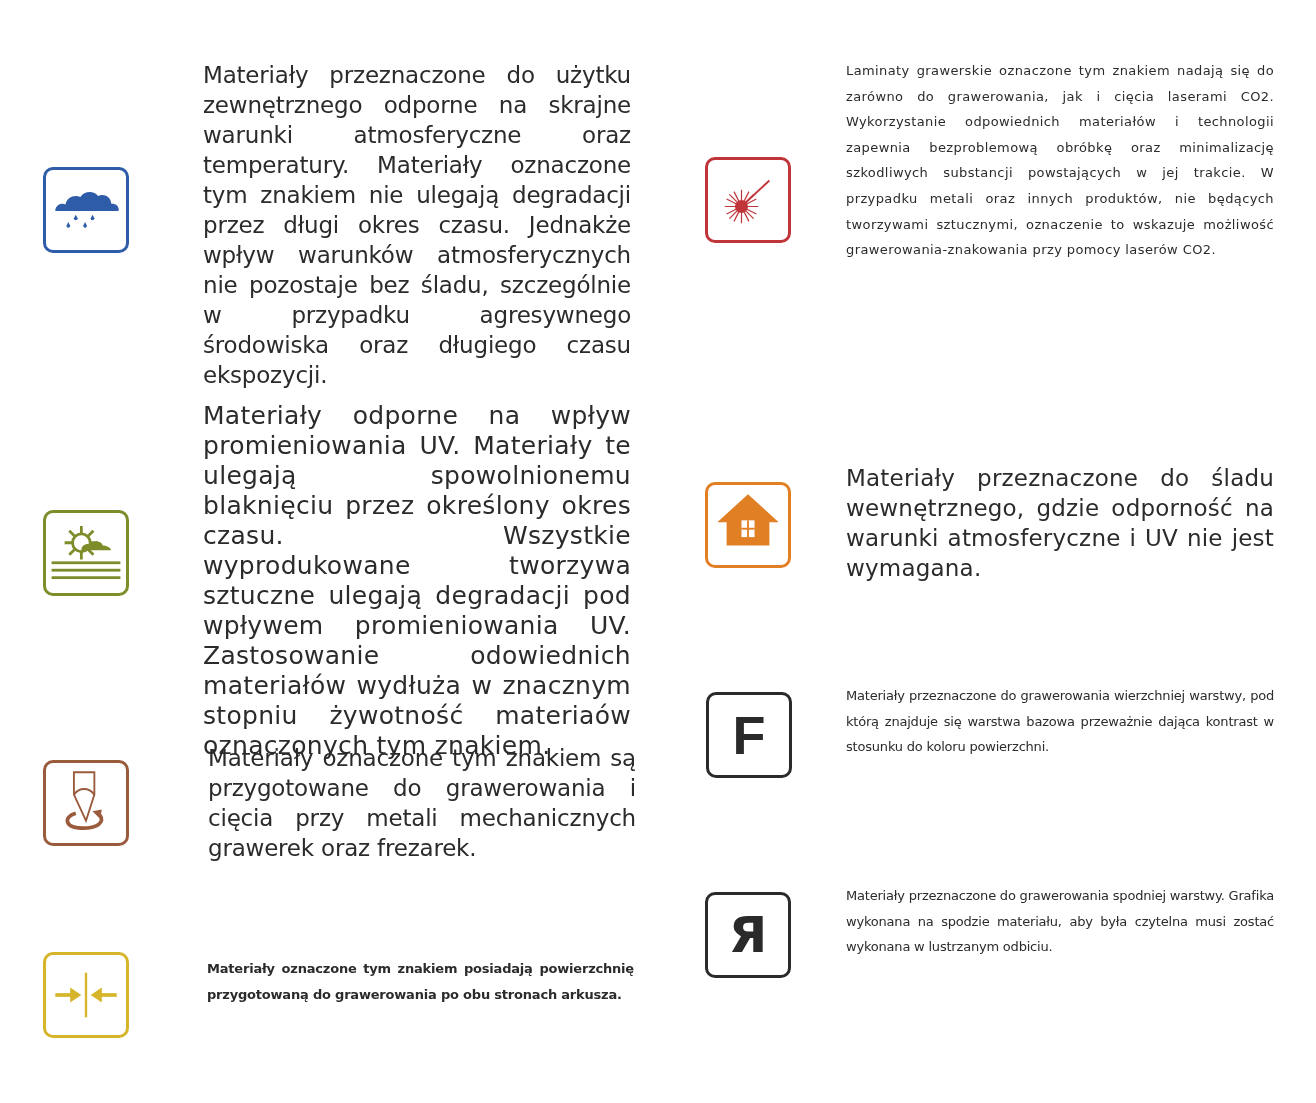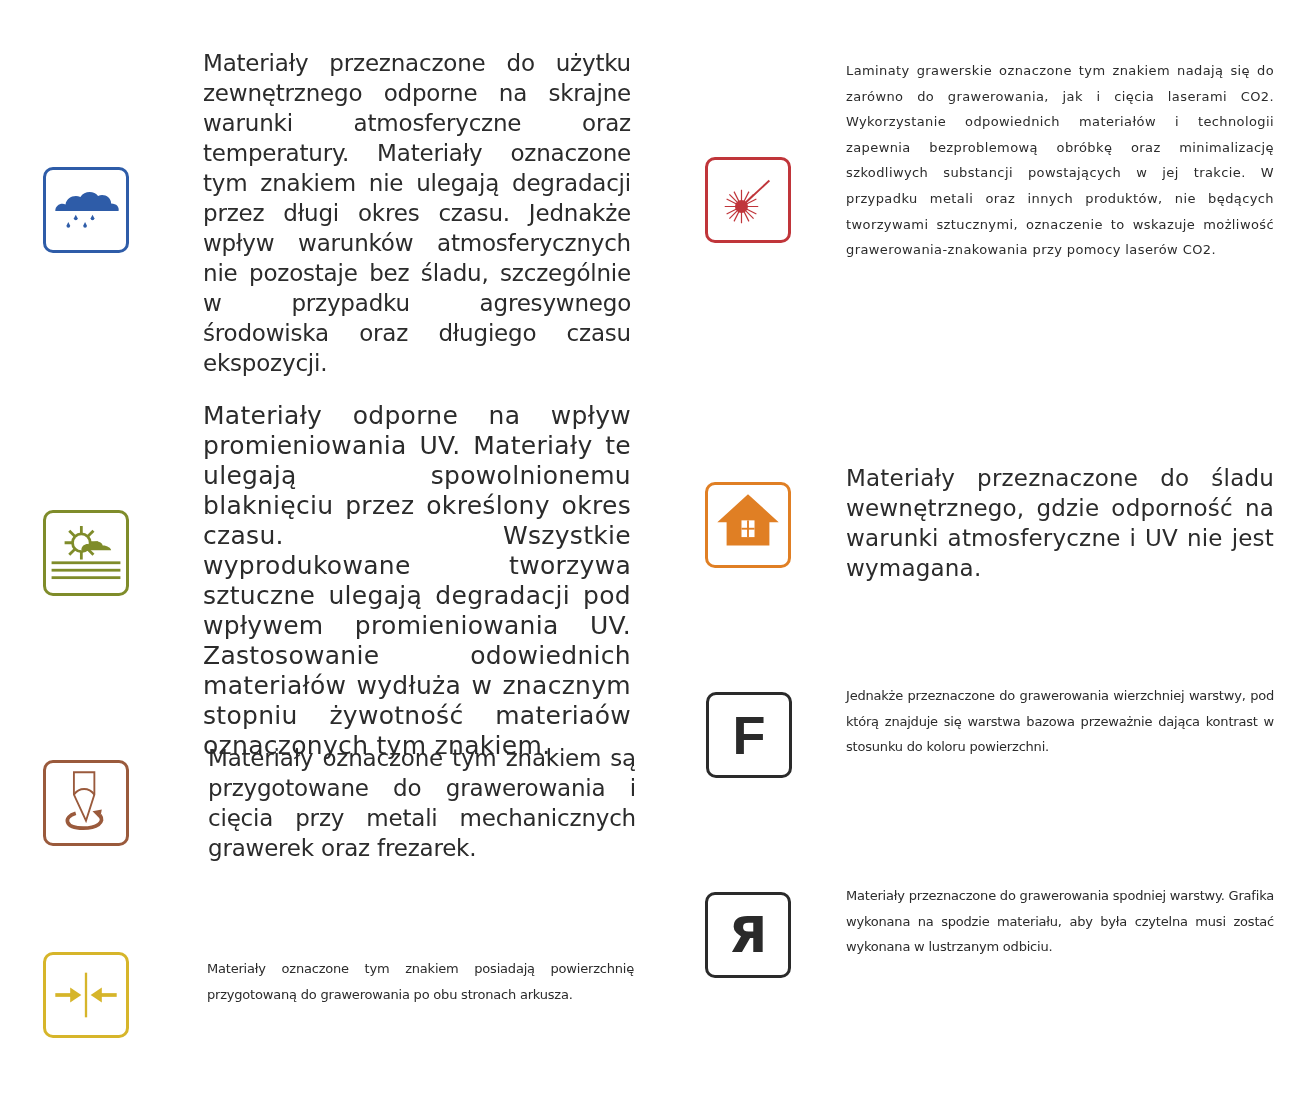--- a/index.html
+++ b/index.html
@@ -21,21 +21,21 @@
   <svg viewBox="0 0 86 86">
     <path d="M10 44 C10 38 16 35 21 37 C22 30 30 26 37 29 C41 22 52 22 56 28 C62 25 70 29 70 36 C76 36 79 40 78 44 Z" fill="#2e5ca8"></path>
     <g fill="#2e5ca8">
       <path d="M30 52 l2 -4 l2 4 a2 2 0 1 1 -4 0z"></path>
       <path d="M48 52 l2 -4 l2 4 a2 2 0 1 1 -4 0z"></path>
       <path d="M22 60 l2 -4 l2 4 a2 2 0 1 1 -4 0z"></path>
       <path d="M40 60 l2 -4 l2 4 a2 2 0 1 1 -4 0z"></path>
     </g>
   </svg>
 </div>
-<p class="txt big" style="left:203px; top:48px; width:428px;">Materiały przeznaczone do użytku zewnętrznego odporne na skrajne warunki atmosferyczne oraz temperatury. Materiały oznaczone tym znakiem nie ulegają degradacji przez długi okres czasu. Jednakże wpływ warunków atmosferycznych nie pozostaje bez śladu, szczególnie w przypadku agresywnego środowiska oraz długiego czasu ekspozycji.</p>
+<p class="txt big" style="left:203px; top:60px; width:428px;">Materiały przeznaczone do użytku zewnętrznego odporne na skrajne warunki atmosferyczne oraz temperatury. Materiały oznaczone tym znakiem nie ulegają degradacji przez długi okres czasu. Jednakże wpływ warunków atmosferycznych nie pozostaje bez śladu, szczególnie w przypadku agresywnego środowiska oraz długiego czasu ekspozycji.</p>
 
 <div class="icon" style="left:43px; top:510px; border-color:#7f8c2a;">
   <svg viewBox="0 0 86 86">
     <g fill="#7f8c2a">
       <circle cx="38" cy="32" r="11"></circle>
       <g stroke="#7f8c2a" stroke-width="3">
         <line x1="38" y1="14" x2="38" y2="50"></line>
         <line x1="20" y1="32" x2="56" y2="32"></line>
         <line x1="25" y1="19" x2="51" y2="45"></line>
         <line x1="51" y1="19" x2="25" y2="45"></line>
@@ -64,21 +64,21 @@
 
 <div class="icon" style="left:43px; top:952px; border-color:#d6b52a; border-width:3px;">
   <svg viewBox="0 0 86 86">
     <line x1="43" y1="19" x2="43" y2="67" stroke="#d6b52a" stroke-width="2.5"></line>
     <rect x="10" y="41" width="18" height="4" fill="#d6b52a"></rect>
     <path d="M26 35 L38 43 L26 51 Z" fill="#d6b52a"></path>
     <rect x="58" y="41" width="18" height="4" fill="#d6b52a"></rect>
     <path d="M60 35 L48 43 L60 51 Z" fill="#d6b52a"></path>
   </svg>
 </div>
-<p class="txt sm" style="left:207px; top:956px; width:427px;">Materiały oznaczone tym znakiem posiadają powierzchnię przygotowaną do grawerowania po obu stronach arkusza.</p>
+<p class="txt sm" style="left:207px; top:956px; width:427px;font-weight:bold;">Materiały oznaczone tym znakiem posiadają powierzchnię przygotowaną do grawerowania po obu stronach arkusza.</p>
 
 <div class="icon" style="left:705px; top:157px; border-color:#c0353a;">
   <svg viewBox="0 0 86 86">
     <line x1="36" y1="50" x2="66" y2="22" stroke="#c0353a" stroke-width="2"></line>
     <g stroke="#c0353a" stroke-width="1.3">
       <line x1="36" y1="32" x2="36" y2="68"></line>
       <line x1="18" y1="50" x2="54" y2="50"></line>
       <line x1="23" y1="37" x2="49" y2="63"></line>
       <line x1="49" y1="37" x2="23" y2="63"></line>
       <line x1="28" y1="34" x2="44" y2="66"></line>
@@ -97,18 +97,18 @@
     <rect x="36" y="38" width="14" height="18" fill="#fff"></rect>
     <rect x="42" y="38" width="2" height="18" fill="#e07f24"></rect>
     <rect x="36" y="46" width="14" height="2" fill="#e07f24"></rect>
   </svg>
 </div>
 <p class="txt big" style="left:846px; top:463px; width:428px; letter-spacing:0.2px;">Materiały przeznaczone do śladu wewnętrznego, gdzie odporność na warunki atmosferyczne i UV nie jest wymagana.</p>
 
 <div class="icon" style="left:706px; top:692px; border-color:#2a2a2a; display:flex; align-items:center; justify-content:center;">
   <span style="font-family:'Liberation Sans', sans-serif; font-weight:bold; font-size:54px; color:#2a2a2a; line-height:1;">F</span>
 </div>
-<p class="txt sm" style="left:846px; top:683px; width:428px;">Jednakże przeznaczone do grawerowania wierzchniej warstwy, pod którą znajduje się warstwa bazowa przeważnie dająca kontrast w stosunku do koloru powierzchni.</p>
+<p class="txt sm" style="left:846px; top:683px; width:428px;">Materiały przeznaczone do grawerowania wierzchniej warstwy, pod którą znajduje się warstwa bazowa przeważnie dająca kontrast w stosunku do koloru powierzchni.</p>
 
 <div class="icon" style="left:705px; top:892px; border-color:#2a2a2a; display:flex; align-items:center; justify-content:center;">
   <span style="font-family:'DejaVu Sans', sans-serif; font-weight:bold; font-size:50px; color:#2a2a2a; line-height:1;">Я</span>
 </div>
 <p class="txt sm" style="left:846px; top:883px; width:428px;">Materiały przeznaczone do grawerowania spodniej warstwy. Grafika wykonana na spodzie materiału, aby była czytelna musi zostać wykonana w lustrzanym odbiciu.</p>
 
 </body></html>

